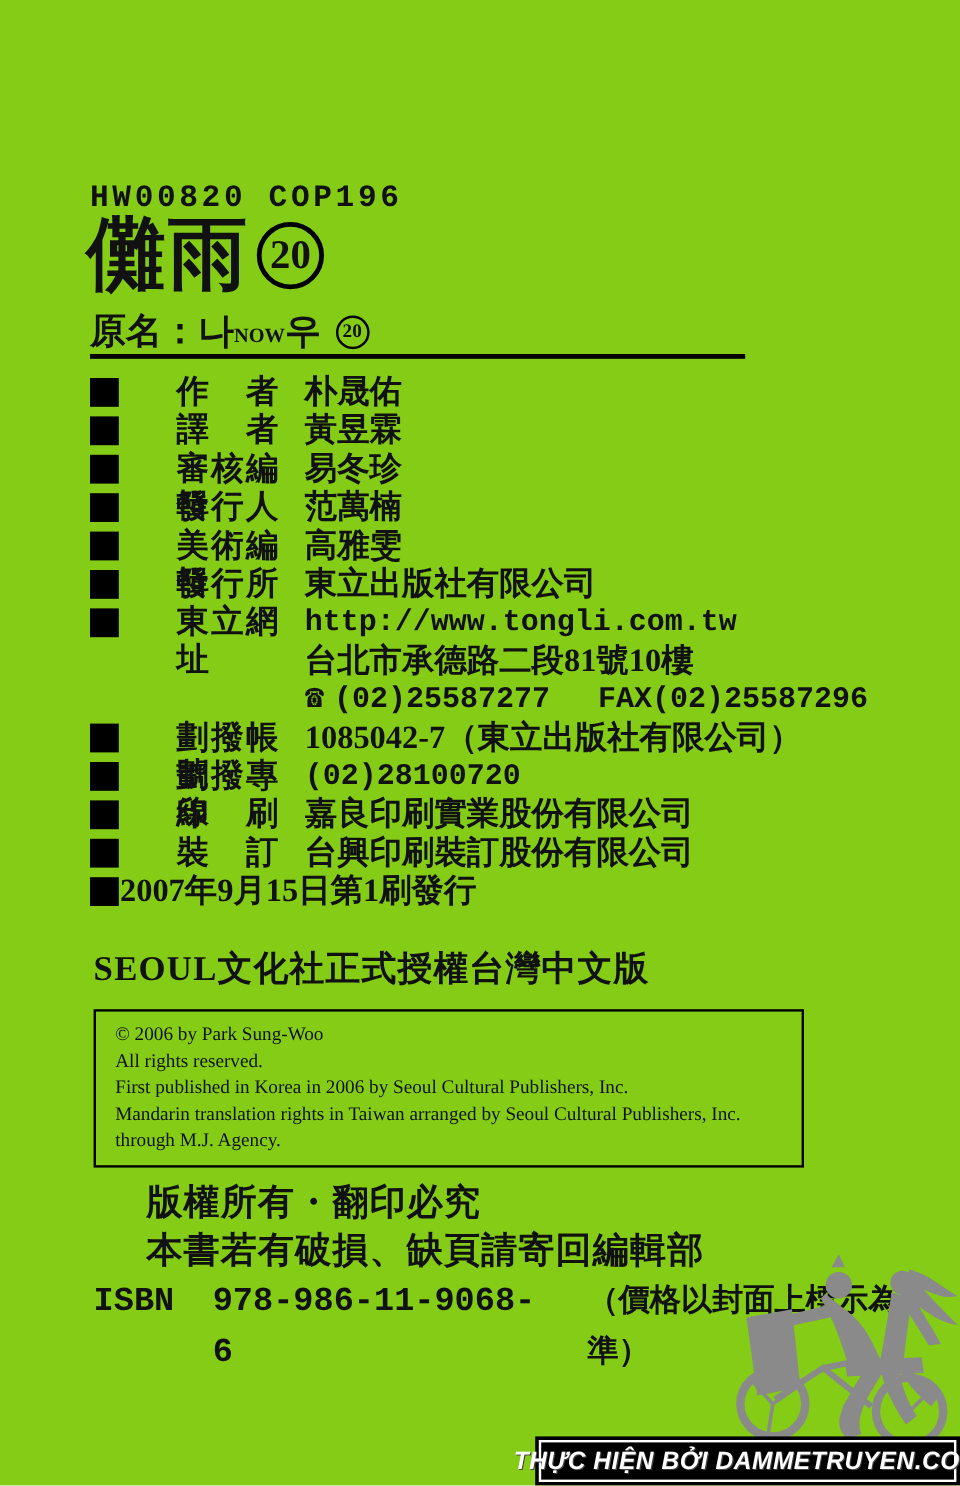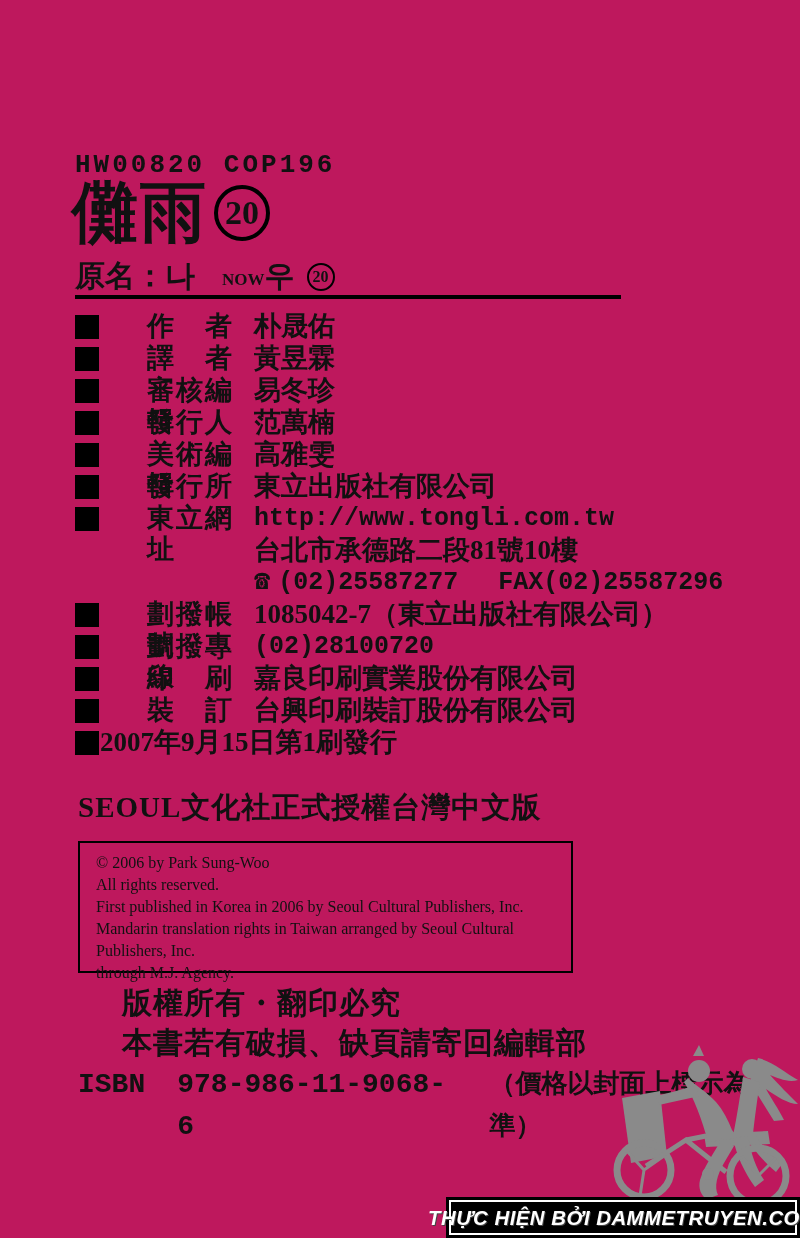--- a/index.html
+++ b/index.html
@@ -1,35 +1,35 @@
 <!DOCTYPE html>
 <html><head>
 <meta charset="utf-8">
 <style>
   * { margin:0; padding:0; box-sizing:border-box; }
   html,body { background:#ffffff; }
   body { width:800px; height:1238px; position:relative; overflow:hidden;
          font-family:"Liberation Serif","DejaVu Serif",serif; color:#111; }
-  .page { position:absolute; inset:0; background:#be185d; }
+  .page { position:absolute; inset:0; background:#84cc16; }
 
   .code-line { position:absolute; left:75px; top:150px;
     font-family:"Liberation Mono","DejaVu Sans Mono",monospace;
     font-size:26px; font-weight:700; letter-spacing:3px; }
 
   .title-line { position:absolute; left:72px; top:180px; display:flex; align-items:center; }
   .title-text { font-size:66px; font-weight:700; letter-spacing:2px; line-height:1; }
   .title-circle { display:inline-flex; width:56px; height:56px; border:4px solid #000;
     border-radius:50%; align-items:center; justify-content:center;
     font-size:34px; font-weight:700; margin-left:6px;
     font-family:"Liberation Serif",serif; }
 
   .orig-line { position:absolute; left:75px; top:256px; font-size:30px; font-weight:600;
     display:flex; align-items:center; }
   .orig-now { font-size:17px; font-weight:700; letter-spacing:0; align-self:center;
-    padding-top:6px;margin-left:27px; }
+    padding-top:6px; }
   .orig-circle { display:inline-flex; width:28px; height:28px; border:2px solid #000;
     border-radius:50%; align-items:center; justify-content:center;
     font-size:16px; font-weight:700; margin-left:12px; }
 
   .rule { position:absolute; left:75px; top:295px; width:546px; height:4px; background:#000; }
 
   .info { position:absolute; left:75px; top:311px; }
   .row { display:flex; align-items:flex-start; height:32px; font-size:27px; line-height:31px; }
   .bullet { width:24px; height:24px; background:#000; margin-top:4px; flex:0 0 24px; }
   .no-bullet .bullet { visibility:hidden; }
@@ -37,21 +37,21 @@
     text-align:justify; text-align-last:justify; font-weight:600;padding-left:47px; }
   .value { margin-left:22px; font-weight:600; white-space:nowrap; }
   .full .value { margin-left:1px; }
   .mono { font-family:Liberation Mono, monospace; font-weight:700;
     font-size:25px; letter-spacing:0; }
   .phone-glyph { margin-right:8px; font-size:27px; }
 
   .license-line { position:absolute; left:78px; top:788px; font-size:29px;
     font-weight:600; letter-spacing:1px; }
 
-  .copyright-box { position:absolute; left:78px; top:841px; width:495px; height:132px;
+  .copyright-box { position:absolute; left:78px; top:841px; width:592px; height:132px;
     border:2px solid #000; padding:9px 16px; font-size:16px; line-height:22px;
     font-family:"Liberation Serif","DejaVu Serif",serif; }
 
   .legal { position:absolute; left:78px; top:983px; }
   .legal-l1, .legal-l2 { font-size:30px; font-weight:600; line-height:40px; letter-spacing:1px;margin-left:44px; }
   .isbn-row { display:flex; align-items:baseline; line-height:42px; }
   .isbn-label, .isbn-num { font-family:"Liberation Mono","DejaVu Sans Mono",monospace;
     font-size:28px; font-weight:700; }
   .isbn-label { margin-right:32px; }
   .price-note { font-size:26px; font-weight:600; margin-left:28px; }

